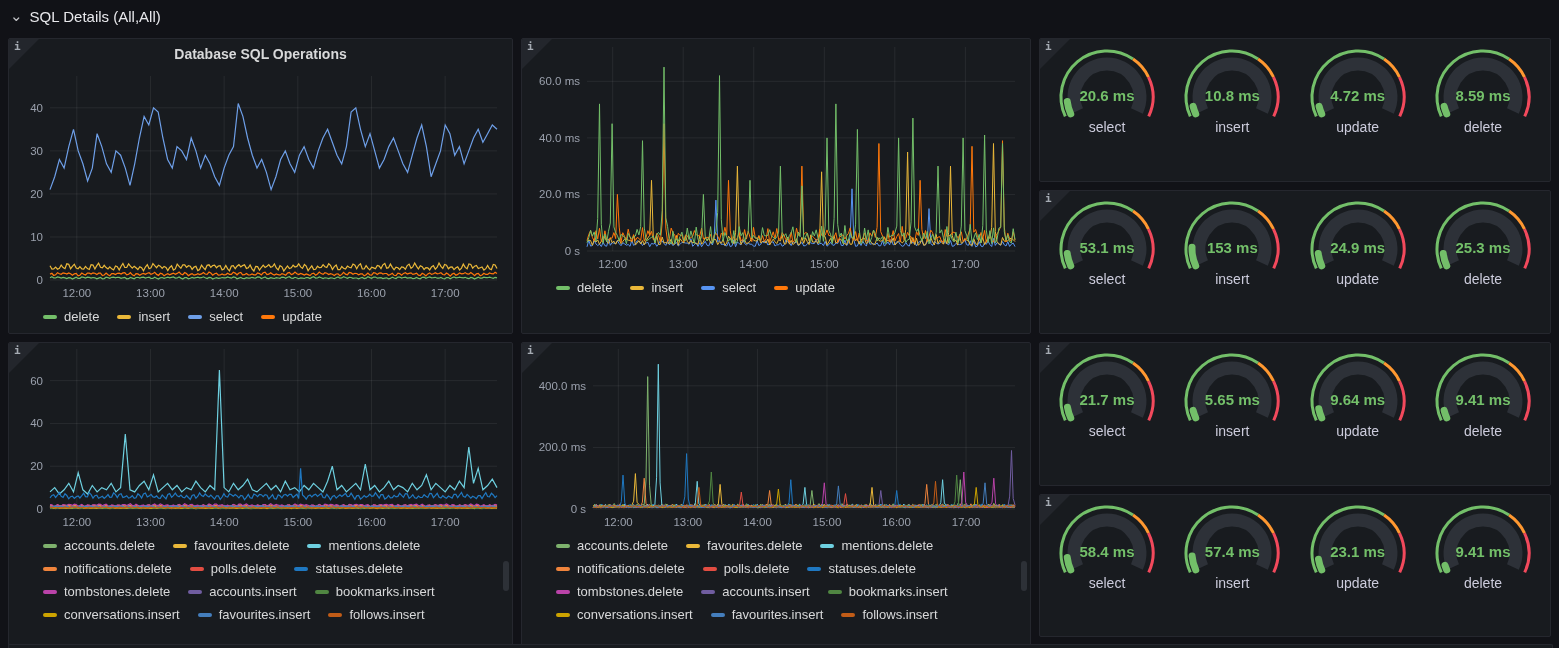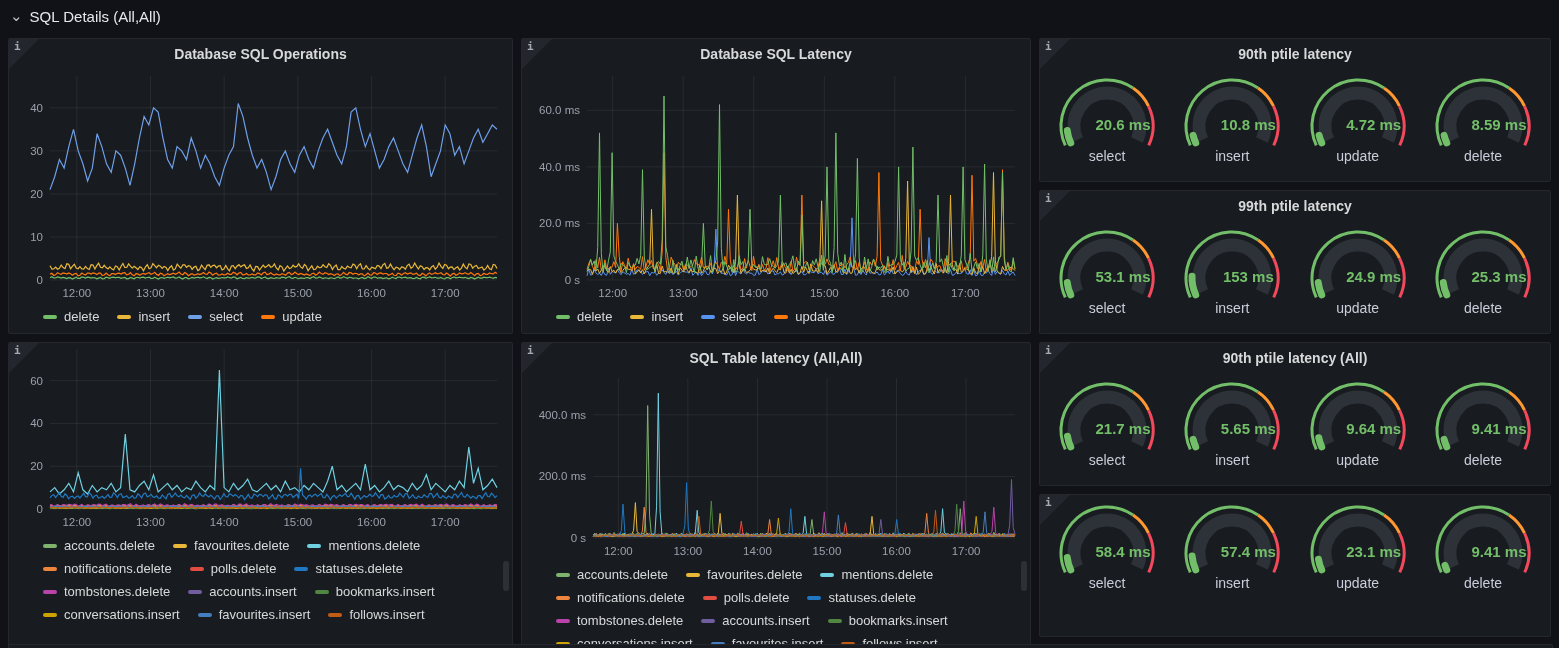--- a/index.html
+++ b/index.html
@@ -17,21 +17,21 @@
        -webkit-clip-path:polygon(0 0,100% 0,0 100%);clip-path:polygon(0 0,100% 0,0 100%);}
   .info-corner .i-glyph{position:absolute;top:1px;left:5px;font-family:"DejaVu Sans Mono",monospace;
        font-weight:bold;font-size:11px;color:#a5abb3;}
   .legend{display:flex;flex-wrap:wrap;column-gap:18px;row-gap:3px;padding-left:34px;padding-top:3px;
        font-size:13px;color:#d8d9da;line-height:20px;}
   .legend .li{display:flex;align-items:center;gap:7px;cursor:pointer;white-space:nowrap;}
   .legend .sw{width:14px;height:4px;border-radius:2px;display:inline-block;}
   svg text{font-family:"Liberation Sans",sans-serif;}
   .gauge-row{display:flex;justify-content:space-between;padding:2px 6px 0 6px;}
   .gauge-cell{position:relative;width:122px;height:104px;}
-  .gauge-cell .gval{position:absolute;top:46px;left:16px;width:100%;text-align:center;
+  .gauge-cell .gval{position:absolute;top:46px;left:0;width:100%;text-align:center;
        color:#73BF69;font-size:15px;font-weight:bold;}
   .gauge-cell .glabel{position:absolute;top:78px;left:0;width:100%;text-align:center;
        color:#ccccdc;font-size:14px;}
   .scroll-thumb{position:absolute;right:3px;width:6px;height:30px;border-radius:3px;
        background:#3f434a;opacity:.55;}
   .bottom-strip{position:absolute;left:8px;top:644px;width:1543px;height:4px;
        background:#181b1f;border:1px solid #25272e;border-bottom:none;border-radius:2px 2px 0 0;}
 </style>
 </head>
 <body>
@@ -93,21 +93,20 @@
         <span class="sw" style="background: rgb(255, 120, 10);"></span>
         <span>update</span>
       </span>
     </div>
 </div>
 
 <div class="panel" style="left:521px;top:38px;width:510px;height:296px;">
   <div class="info-corner">
       <span class="i-glyph">i</span>
     </div>
-  <div class="panel-title">Database SQL Latency</div>
   <div class="chart">
       <svg width="494" height="236" viewBox="0 0 494 236" style="display: block; margin: 0px auto;">
         <line x1="58" x2="486" y1="212" y2="212" stroke="rgba(255,255,255,0.07)" stroke-width="1"></line>
         <text x="51" y="216" text-anchor="end" font-size="11.5" fill="#9aa0ac">0 s</text>
         <line x1="58" x2="486" y1="155.42857142857144" y2="155.42857142857144" stroke="rgba(255,255,255,0.07)" stroke-width="1"></line>
         <text x="51" y="159.42857142857144" text-anchor="end" font-size="11.5" fill="#9aa0ac">20.0 ms</text>
         <line x1="58" x2="486" y1="98.85714285714286" y2="98.85714285714286" stroke="rgba(255,255,255,0.07)" stroke-width="1"></line>
         <text x="51" y="102.85714285714286" text-anchor="end" font-size="11.5" fill="#9aa0ac">40.0 ms</text>
         <line x1="58" x2="486" y1="42.28571428571429" y2="42.28571428571429" stroke="rgba(255,255,255,0.07)" stroke-width="1"></line>
         <text x="51" y="46.28571428571429" text-anchor="end" font-size="11.5" fill="#9aa0ac">60.0 ms</text>
@@ -239,21 +238,20 @@
         <span>follows.insert</span>
       </span>
     </div>
   <div class="scroll-thumb" style="top:218px;"></div>
 </div>
 
 <div class="panel" style="left:521px;top:342px;width:510px;height:306px;">
   <div class="info-corner">
       <span class="i-glyph">i</span>
     </div>
-  <div class="panel-title">SQL Table latency (All,All)</div>
   <div class="chart">
       <svg width="494" height="190" viewBox="0 0 494 190" style="display: block; margin: 0px auto;">
         <line x1="64" x2="486" y1="166" y2="166" stroke="rgba(255,255,255,0.07)" stroke-width="1"></line>
         <text x="57" y="170" text-anchor="end" font-size="11.5" fill="#9aa0ac">0 s</text>
         <line x1="64" x2="486" y1="104.39999999999999" y2="104.39999999999999" stroke="rgba(255,255,255,0.07)" stroke-width="1"></line>
         <text x="57" y="108.39999999999999" text-anchor="end" font-size="11.5" fill="#9aa0ac">200.0 ms</text>
         <line x1="64" x2="486" y1="42.8" y2="42.8" stroke="rgba(255,255,255,0.07)" stroke-width="1"></line>
         <text x="57" y="46.8" text-anchor="end" font-size="11.5" fill="#9aa0ac">400.0 ms</text>
         <line x1="89.32" x2="89.32" y1="6" y2="166" stroke="rgba(255,255,255,0.07)" stroke-width="1"></line>
         <text x="89.32" y="183" text-anchor="middle" font-size="11.5" fill="#9aa0ac">12:00</text>
@@ -331,21 +329,20 @@
         <span>follows.insert</span>
       </span>
     </div>
   <div class="scroll-thumb" style="top:218px;"></div>
 </div>
 
 <div class="panel" style="left:1039px;top:38px;width:512px;height:144px;">
   <div class="info-corner">
       <span class="i-glyph">i</span>
     </div>
-  <div class="panel-title">90th ptile latency</div>
   <div class="gauge-row">
       <div class="gauge-cell"><svg width="122" height="80" viewBox="0 0 122 80">
           <path d="M 31.09 69.95 A 33 33 0 1 1 90.91 69.95" stroke="#2d3138" stroke-width="13" fill="none"></path>
           <path d="M 19.31 75.44 A 46 46 0 0 1 87.05 18.09" stroke="#73BF69" stroke-width="3" fill="none"></path>
           <path d="M 87.05 18.09 A 46 46 0 0 1 102.48 36.12" stroke="#FF9830" stroke-width="3" fill="none"></path>
           <path d="M 102.48 36.12 A 46 46 0 0 1 102.69 75.44" stroke="#F2495C" stroke-width="3" fill="none"></path>
           <path d="M 24.75 72.90 A 40 40 0 0 1 21.27 60.60" stroke="#73BF69" stroke-width="7" fill="none" stroke-linecap="round"></path>
         </svg><div class="gval">20.6 ms</div><div class="glabel">select</div></div>
       <div class="gauge-cell"><svg width="122" height="80" viewBox="0 0 122 80">
           <path d="M 31.09 69.95 A 33 33 0 1 1 90.91 69.95" stroke="#2d3138" stroke-width="13" fill="none"></path>
@@ -367,21 +364,20 @@
           <path d="M 87.05 18.09 A 46 46 0 0 1 102.48 36.12" stroke="#FF9830" stroke-width="3" fill="none"></path>
           <path d="M 102.48 36.12 A 46 46 0 0 1 102.69 75.44" stroke="#F2495C" stroke-width="3" fill="none"></path>
           <path d="M 24.75 72.90 A 40 40 0 0 1 22.11 65.34" stroke="#73BF69" stroke-width="7" fill="none" stroke-linecap="round"></path>
         </svg><div class="gval">8.59 ms</div><div class="glabel">delete</div></div>
     </div>
 </div>
 <div class="panel" style="left:1039px;top:190px;width:512px;height:144px;">
   <div class="info-corner">
       <span class="i-glyph">i</span>
     </div>
-  <div class="panel-title">99th ptile latency</div>
   <div class="gauge-row">
       <div class="gauge-cell"><svg width="122" height="80" viewBox="0 0 122 80">
           <path d="M 31.09 69.95 A 33 33 0 1 1 90.91 69.95" stroke="#2d3138" stroke-width="13" fill="none"></path>
           <path d="M 19.31 75.44 A 46 46 0 0 1 87.05 18.09" stroke="#73BF69" stroke-width="3" fill="none"></path>
           <path d="M 87.05 18.09 A 46 46 0 0 1 102.48 36.12" stroke="#FF9830" stroke-width="3" fill="none"></path>
           <path d="M 102.48 36.12 A 46 46 0 0 1 102.69 75.44" stroke="#F2495C" stroke-width="3" fill="none"></path>
           <path d="M 24.75 72.90 A 40 40 0 0 1 21.27 60.60" stroke="#73BF69" stroke-width="7" fill="none" stroke-linecap="round"></path>
         </svg><div class="gval">53.1 ms</div><div class="glabel">select</div></div>
       <div class="gauge-cell"><svg width="122" height="80" viewBox="0 0 122 80">
           <path d="M 31.09 69.95 A 33 33 0 1 1 90.91 69.95" stroke="#2d3138" stroke-width="13" fill="none"></path>
@@ -403,21 +399,20 @@
           <path d="M 87.05 18.09 A 46 46 0 0 1 102.48 36.12" stroke="#FF9830" stroke-width="3" fill="none"></path>
           <path d="M 102.48 36.12 A 46 46 0 0 1 102.69 75.44" stroke="#F2495C" stroke-width="3" fill="none"></path>
           <path d="M 24.75 72.90 A 40 40 0 0 1 21.27 60.60" stroke="#73BF69" stroke-width="7" fill="none" stroke-linecap="round"></path>
         </svg><div class="gval">25.3 ms</div><div class="glabel">delete</div></div>
     </div>
 </div>
 <div class="panel" style="left:1039px;top:342px;width:512px;height:144px;">
   <div class="info-corner">
       <span class="i-glyph">i</span>
     </div>
-  <div class="panel-title">90th ptile latency (All)</div>
   <div class="gauge-row">
       <div class="gauge-cell"><svg width="122" height="80" viewBox="0 0 122 80">
           <path d="M 31.09 69.95 A 33 33 0 1 1 90.91 69.95" stroke="#2d3138" stroke-width="13" fill="none"></path>
           <path d="M 19.31 75.44 A 46 46 0 0 1 87.05 18.09" stroke="#73BF69" stroke-width="3" fill="none"></path>
           <path d="M 87.05 18.09 A 46 46 0 0 1 102.48 36.12" stroke="#FF9830" stroke-width="3" fill="none"></path>
           <path d="M 102.48 36.12 A 46 46 0 0 1 102.69 75.44" stroke="#F2495C" stroke-width="3" fill="none"></path>
           <path d="M 24.75 72.90 A 40 40 0 0 1 21.48 62.19" stroke="#73BF69" stroke-width="7" fill="none" stroke-linecap="round"></path>
         </svg><div class="gval">21.7 ms</div><div class="glabel">select</div></div>
       <div class="gauge-cell"><svg width="122" height="80" viewBox="0 0 122 80">
           <path d="M 31.09 69.95 A 33 33 0 1 1 90.91 69.95" stroke="#2d3138" stroke-width="13" fill="none"></path>

